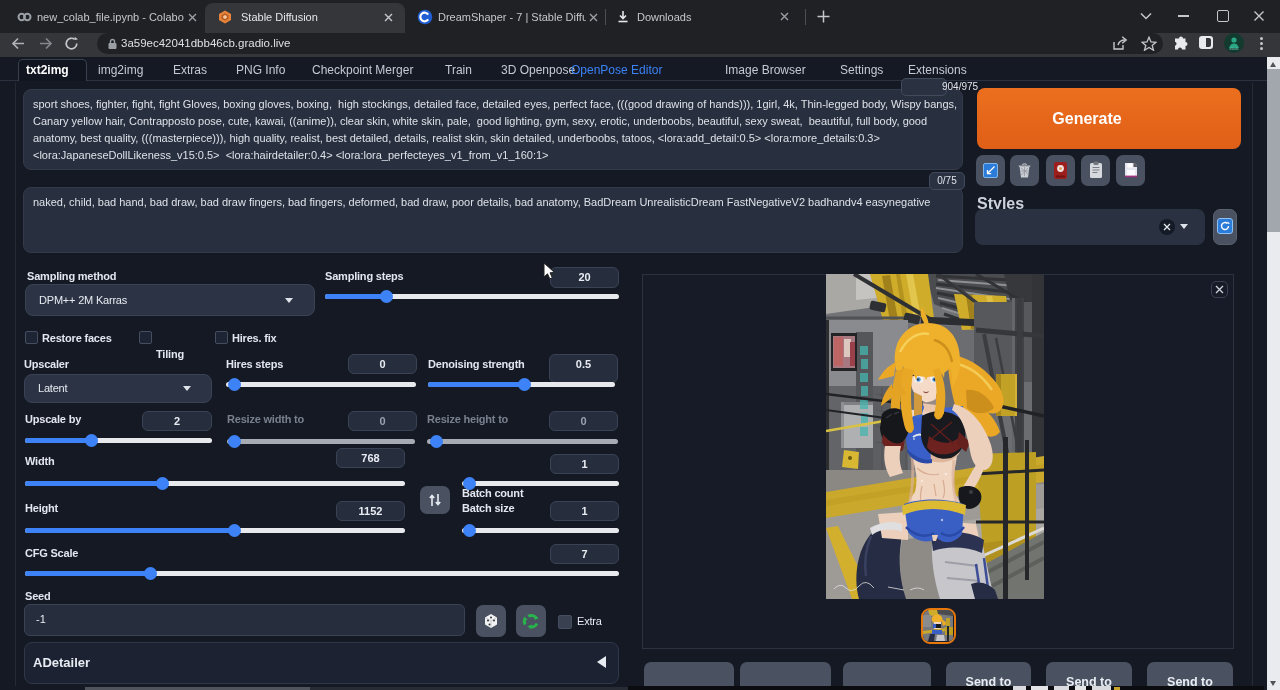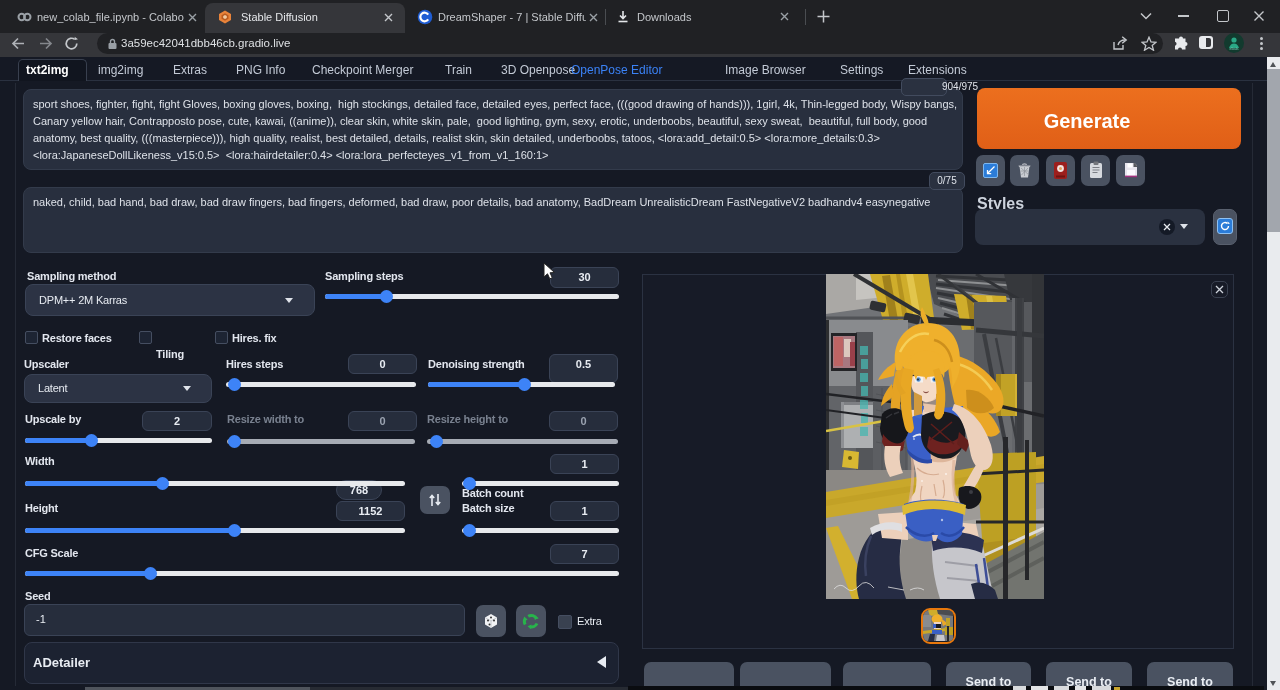--- a/index.html
+++ b/index.html
@@ -158,21 +158,21 @@
 </div>
 <div class="badge" style="left:901px;top:78px;width:46px;height:18px;line-height:16px;padding-left:40px;">904/975</div>
 <div class="tx" style="left:23px;top:187px;width:940px;height:66px;"></div>
 <div class="tline" style="left:33px;top:196px;width:926px;">naked, child, bad hand, bad draw, bad draw fingers, bad fingers, deformed, bad draw, poor details, bad anatomy, BadDream UnrealisticDream FastNegativeV2 badhandv4 easynegative</div>
 <div class="badge" style="left:929px;top:172px;width:36px;height:18px;line-height:16px;">0/75</div>
 
 <div class="lbl" style="left:27px;top:269px;">Sampling method</div>
 <div class="lbl" style="left:325px;top:269px;">Sampling steps</div>
 <div class="dd" style="left:25px;top:284px;width:290px;height:32px;line-height:30px;padding-left:13px;">DPM++ 2M Karras</div>
 <div class="caret" style="left:285px;top:298px;"></div>
-<div class="inp" style="left:550px;top:267px;width:69px;height:21px;line-height:19px;">30</div>
+<div class="inp" style="left:550px;top:267px;width:69px;height:21px;line-height:19px;">20</div>
 <div class="track" style="left:325px;top:294px;width:294px;"></div>
 <div class="fill" style="left:325px;top:294px;width:61px;"></div>
 <div class="sthumb" style="left:380px;top:290px;"></div>
 
 <div class="cb" style="left:25px;top:331px;"></div>
 <div class="lbl" style="left:42px;top:331px;">Restore faces</div>
 <div class="cb" style="left:139px;top:331px;"></div>
 <div class="lbl" style="left:156px;top:331px;margin-top:16px;">Tiling</div>
 <div class="cb" style="left:215px;top:331px;"></div>
 <div class="lbl" style="left:232px;top:331px;text-align:right;">Hires. fix</div>
@@ -199,21 +199,21 @@
 <div class="sthumb" style="left:85px;top:434px;"></div>
 <div class="inp dis" style="left:348px;top:411px;width:69px;height:20px;line-height:18px;">0</div>
 <div class="track dis" style="left:227px;top:439px;width:188px;"></div>
 <div class="sthumb" style="left:228px;top:435px;"></div>
 <div class="inp dis" style="left:549px;top:411px;width:69px;height:20px;line-height:18px;">0</div>
 <div class="track dis" style="left:427px;top:439px;width:191px;"></div>
 <div class="sthumb" style="left:430px;top:435px;"></div>
 
 <div class="lbl" style="left:25px;top:454px;">Width</div>
 <div class="lbl" style="left:462px;top:454px;margin-top:32px;">Batch count</div>
-<div class="inp" style="left:336px;top:480px;width:46px;height:20px;line-height:18px;border-radius:10px;">768</div>
+<div class="inp" style="left:336px;top:448px;width:69px;height:20px;line-height:18px;">768</div>
 <div class="inp" style="left:550px;top:454px;width:69px;height:20px;line-height:18px;">1</div>
 <div class="track" style="left:25px;top:481px;width:380px;"></div>
 <div class="fill" style="left:25px;top:481px;width:137px;"></div>
 <div class="sthumb" style="left:156px;top:477px;"></div>
 <div class="track" style="left:462px;top:481px;width:157px;"></div>
 <div class="sthumb" style="left:463px;top:477px;"></div>
 <div class="btn" style="left:420px;top:486px;width:30px;height:28px;">
   <svg style="position:absolute;left:8px;top:7px;" width="14" height="14" viewBox="0 0 14 14">
         <path d="M4 13 L4 2.5 M1.8 5 L4 2.5 L6.2 5" stroke="#e8ecf2" stroke-width="1.6" fill="none"></path>
         <path d="M10 1 L10 11.5 M7.8 9 L10 11.5 L12.2 9" stroke="#e8ecf2" stroke-width="1.6" fill="none"></path>
@@ -268,21 +268,21 @@
 <div class="abs" style="left:597px;top:656px;width:0;height:0;border-top:6px solid transparent;border-bottom:6px solid transparent;border-right:9px solid #e8ecf2;"></div>
 
 <div class="abs" style="left:85px;top:687px;width:225px;height:3px;background:#4f545c;"></div>
 <div class="abs" style="left:310px;top:687px;width:340px;height:3px;background:#272b33;"></div>
 
 <svg class="abs" style="left:543px;top:262px;" width="13" height="19" viewBox="0 0 13 19">
       <path d="M1 1 L1 15 L4.5 11.8 L6.8 16.8 L9.3 15.7 L7 10.8 L11.5 10.5 Z" fill="#fff" stroke="#222" stroke-width="1"></path>
     </svg>
 
 <div class="abs" style="left:977px;top:88px;width:264px;height:61px;border-radius:8px;background:linear-gradient(180deg,#ec6f1e,#e05f17);"></div>
-<div class="abs" style="left:977px;top:110px;width:220px;text-align:center;font-size:20px;font-weight:700;color:#fff;">Generate</div>
+<div class="abs" style="left:977px;top:110px;width:220px;text-align:center;font-size:16px;font-weight:700;color:#fff;">Generate</div>
 <div class="btn" style="left:976px;top:155px;width:29px;height:31px;">
   <div class="abs" style="left:7px;top:8px;width:15px;height:15px;background:#2b7cd8;border:1px solid #7db7ee;border-radius:2px;box-sizing:border-box;"></div>
   <svg class="abs" style="left:9px;top:10px;" width="11" height="11" viewBox="0 0 11 11">
         <path d="M9.5 1.5 L2.5 8.5 M2.5 5 L2.5 8.7 L6.2 8.7" stroke="#fff" stroke-width="1.3" fill="none"></path>
       </svg>
 </div>
 <div class="btn" style="left:1010px;top:155px;width:29px;height:31px;">
   <svg class="abs" style="left:7px;top:7px;" width="15" height="17" viewBox="0 0 15 17">
         <path d="M2.5 4 L4 15.5 L11 15.5 L12.5 4 Z" fill="#c9ccd2"></path>
         <path d="M1.5 3.5 L13.5 3.5 L13 5 L2 5 Z" fill="#b5b8bf"></path>

